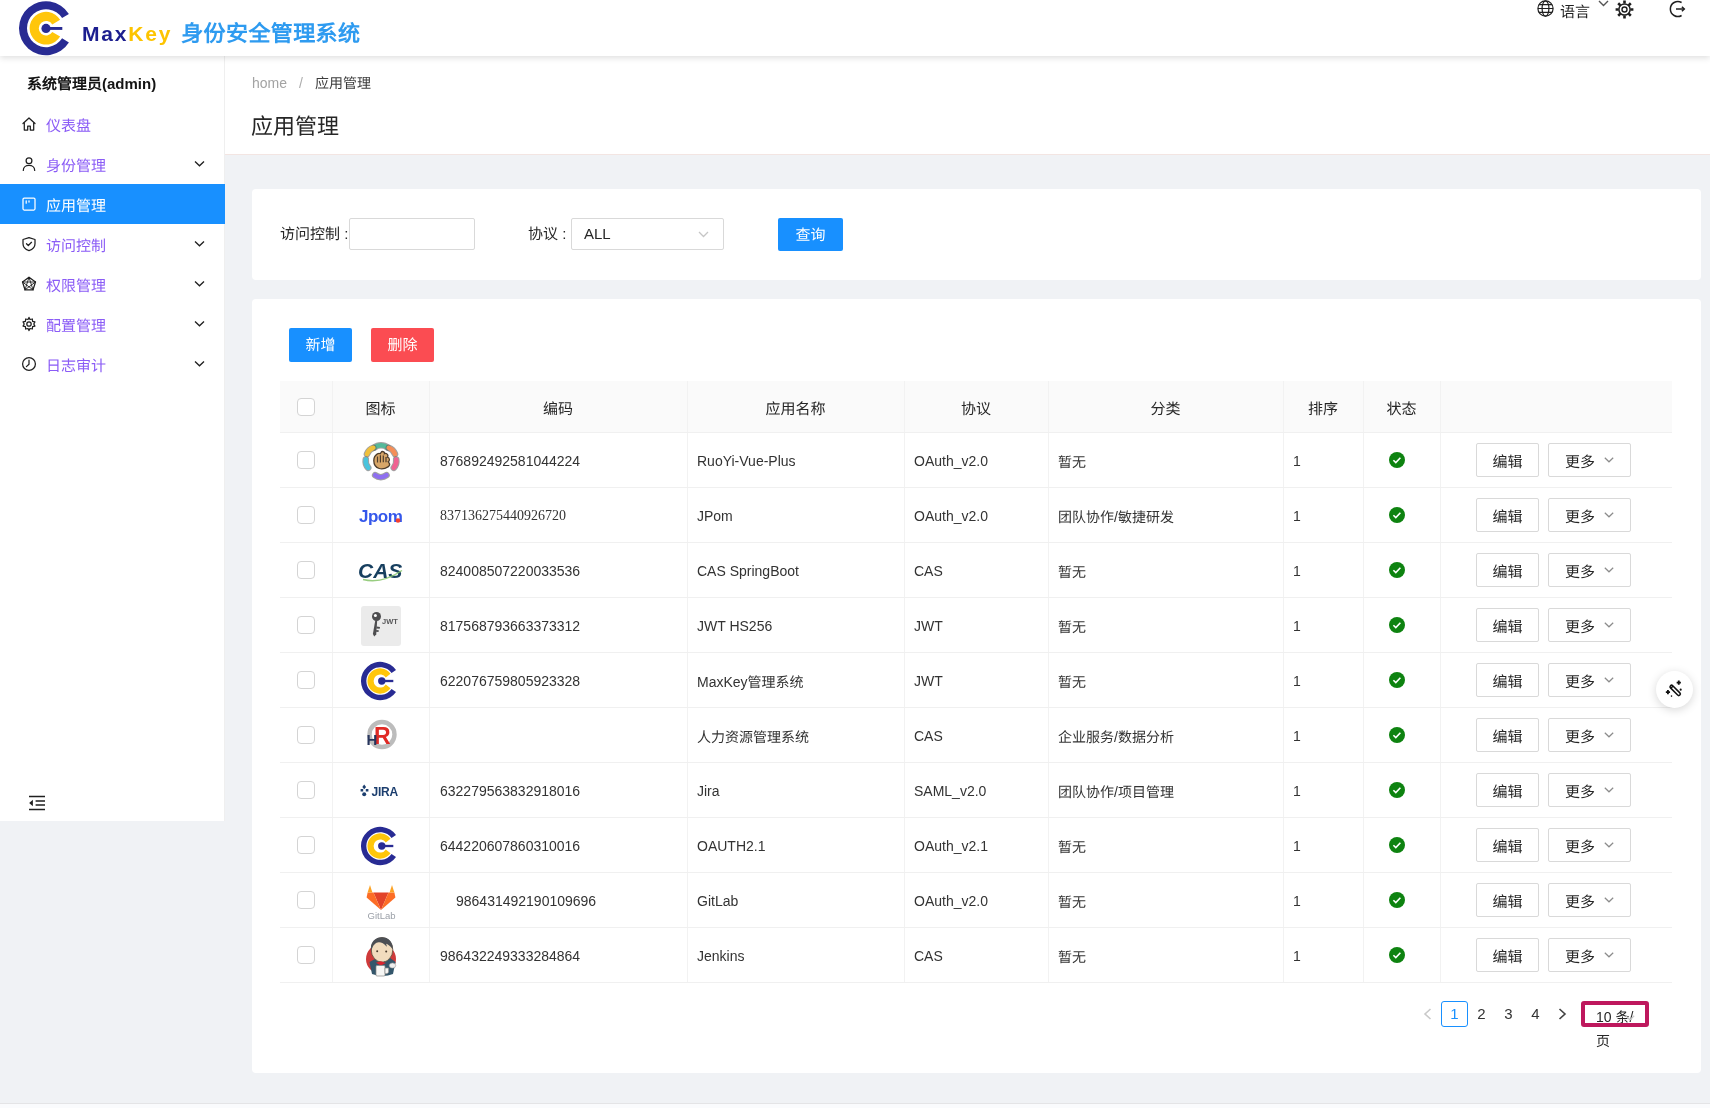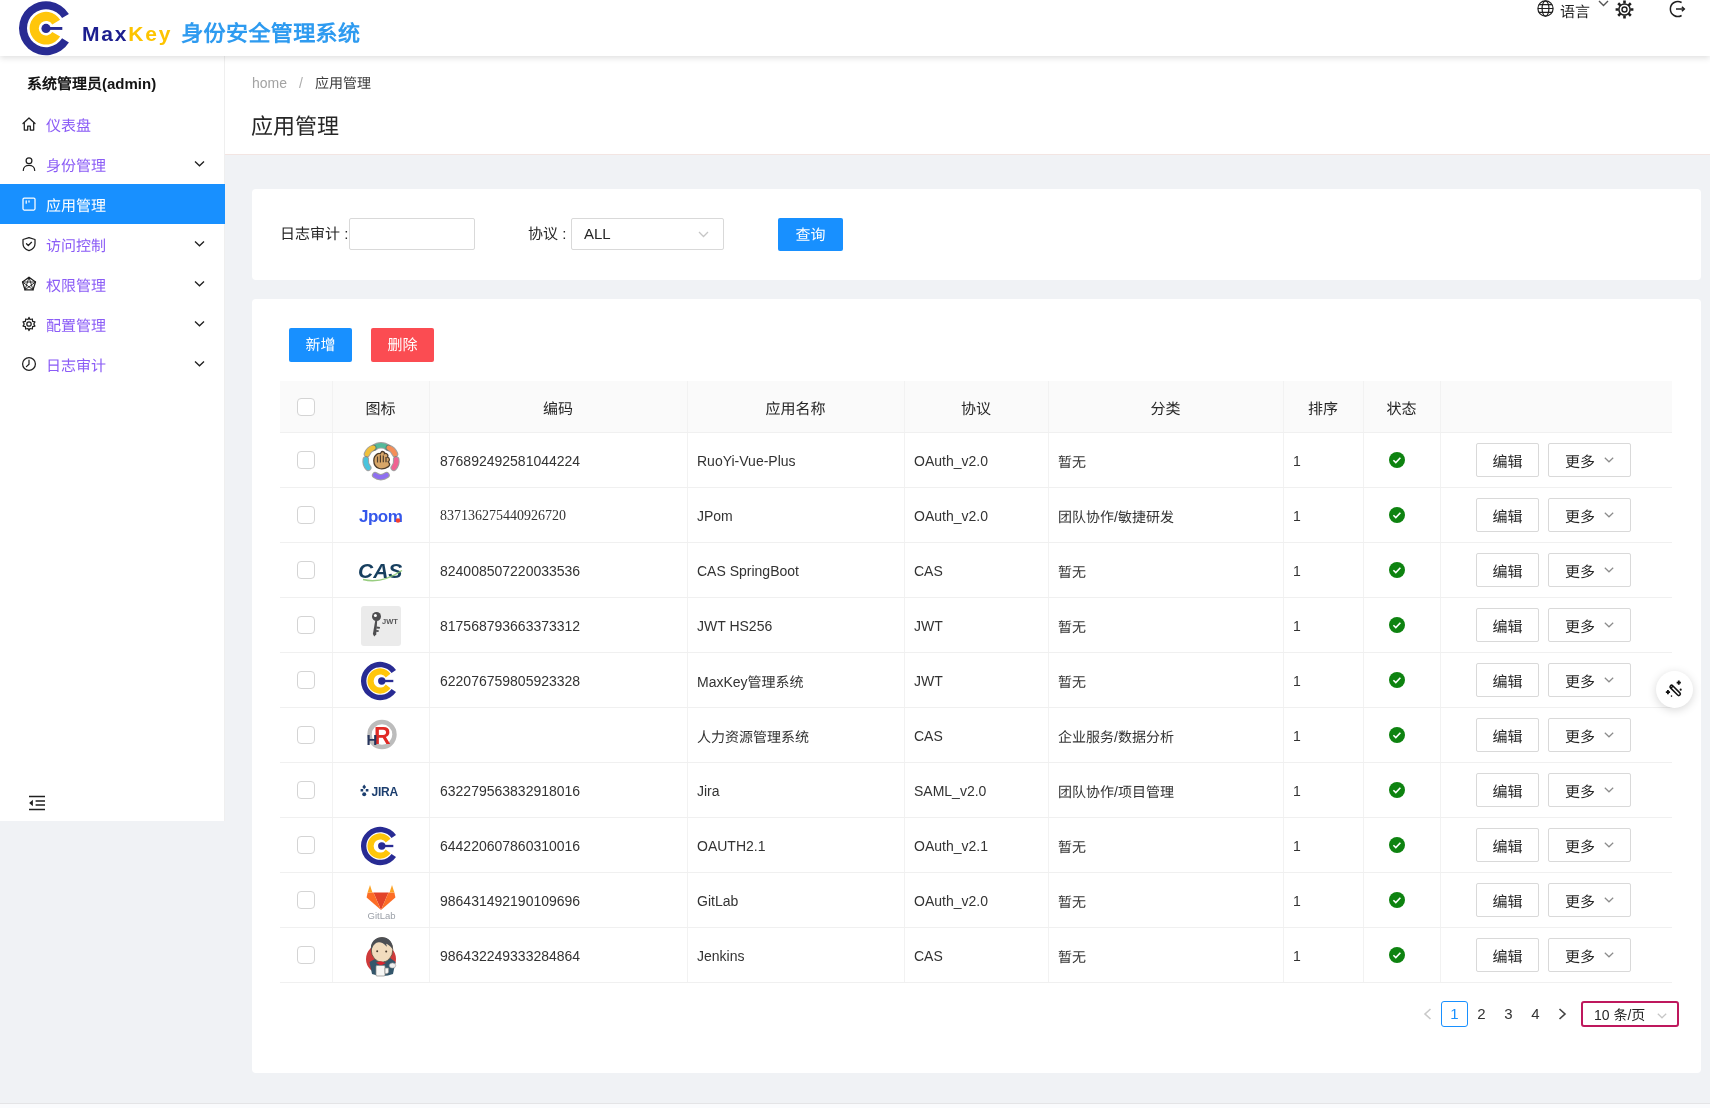--- a/index.html
+++ b/index.html
@@ -63,21 +63,21 @@
 </head>
 <body>
 
 <div id="content">
   <div id="band">
     <div id="crumb"><span class="dim">home</span><span class="sep">/</span><span>应用管理</span></div>
     <div id="ptitle">应用管理</div>
   </div>
 
   <div id="card1" class="card">
-    <div class="flabel" style="left:28px;">日志审计 :</div>
+    <div class="flabel" style="left:28px;">访问控制 :</div>
     <div class="fbox" style="left:97px; width:126px;"></div>
     <div class="flabel" style="left:276px;">协议 :</div>
     <div class="fbox" style="left:319px; width:153px;">
       <span style="position:absolute;left:12px;top:0;line-height:30px;font-size:15px;color:#262626;">ALL</span>
       <svg class="selcaret" style="right:14px;" width="11" height="7" viewBox="0 0 11 7">
           <path d="M1 1l4.5 4.5L10 1" stroke="#c6c6c6" stroke-width="1.3" fill="none"></path>
         </svg>
     </div>
     <div id="qbtn">查询</div>
   </div>
@@ -381,21 +381,21 @@
  <g transform="translate(6,2)">
   <polygon points="15,28 7.5,10.5 22.5,10.5" fill="#e24329"></polygon>
   <polygon points="15,28 0.6,15.4 1.6,10.5 7.5,10.5" fill="#fc6d26"></polygon>
   <polygon points="15,28 29.4,15.4 28.4,10.5 22.5,10.5" fill="#fc6d26"></polygon>
   <polygon points="1.6,10.5 4.0,3.0 6.4,10.5" fill="#fca326"></polygon>
   <polygon points="23.6,10.5 26,3.0 28.4,10.5" fill="#fca326"></polygon>
  </g>
  <text x="7.5" y="39" font-family="Liberation Sans,sans-serif" font-size="9.5" fill="#9ba0a8">GitLab</text>
 </svg>
           </div>
-   <div class="cell" style="left:160px;">986431492190109696</div>
+   <div class="cell" style="left:176px;">986431492190109696</div>
    <div class="cell" style="left:417px;">GitLab</div>
    <div class="cell" style="left:634px;">OAuth_v2.0</div>
    <div class="cell" style="left:778px;">暂无</div>
    <div class="cell" style="left:1013px;">1</div>
    <div class="grn"><svg width="16" height="16" viewBox="0 0 16 16">
               <path d="M4.4 8.2l2.4 2.4 4.6-4.8" stroke="#fff" stroke-width="1.6" fill="none"></path>
             </svg></div>
    <div class="obtn" style="left:1196px;width:63px;">编辑</div>
    <div class="obtn" style="left:1268px;width:83px;">更多<svg style="margin-left:9px;" width="10" height="6" viewBox="0 0 10 6">
               <path d="M0.8 0.8l4.2 4 4.2-4" stroke="#8c8c8c" stroke-width="1.2" fill="none"></path>
@@ -444,21 +444,21 @@
         <div class="pitem" style="left:1162px;"><svg width="9" height="12" viewBox="0 0 9 12" style="margin-top:7px;">
             <path d="M7.5 1 2 6l5.5 5" stroke="#c9c9c9" stroke-width="1.6" fill="none"></path>
           </svg></div>
         <div class="pitem" style="left:1189px;border:1px solid #1890ff;border-radius:3px;color:#1890ff;line-height:24px;">1</div>
         <div class="pitem" style="left:1216px;">2</div>
         <div class="pitem" style="left:1243px;">3</div>
         <div class="pitem" style="left:1270px;">4</div>
         <div class="pitem" style="left:1297px;"><svg width="9" height="12" viewBox="0 0 9 12" style="margin-top:7px;">
             <path d="M1.5 1 7 6l-5.5 5" stroke="#444" stroke-width="1.6" fill="none"></path>
           </svg></div>
-        <div style="position:absolute;left:1329px;top:0;width:98px;height:26px;border:2px solid #be185d;border-radius:3px;">
+        <div style="position:absolute;left:1329px;top:0;width:68px;height:26px;border:4px solid #be185d;border-radius:3px;">
   <span style="position:absolute;left:11px;top:0;line-height:24px;font-size:14px;color:#262626;">10 条/页</span>
   <svg style="position:absolute;right:10px;top:10px;" width="10" height="6" viewBox="0 0 10 6">
             <path d="M0.8 0.8l4.2 4 4.2-4" stroke="#c6c6c6" stroke-width="1.2" fill="none"></path>
           </svg>
 </div>
       </div>
   </div>
 </div>
 
 <div id="sidebar">

